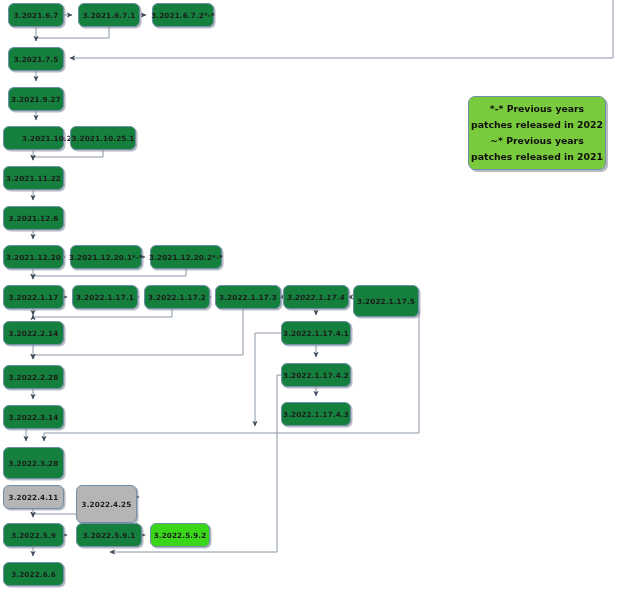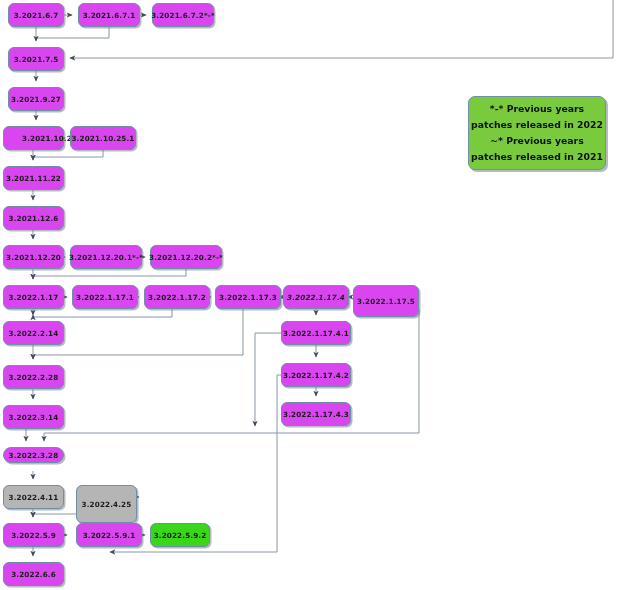--- a/index.html
+++ b/index.html
@@ -32,21 +32,21 @@
     justify-content: center;
     text-align: center;
     font-size: 7.2px;
     font-weight: bold;
     letter-spacing: .15px;
     color: #1b1b1b;
     box-shadow: 1.5px 1.5px 0 rgba(120,130,145,.55);
     white-space: nowrap;
     z-index: 2;
   }
-  .node.green  { background: #d946ef; }
+  .node.green  { background: #15803d; }
   .node.bright { background: #39d61a; }
   .node.gray   { background: #b5b5b5; }
   .legend {
     position: absolute;
     box-sizing: border-box;
     border-radius: 7px;
     border: 1px solid #6f8fa8;
     background: #7ac943;
     background: #79cb3d;
     box-shadow: 2px 2px 0 rgba(120,130,145,.55);
@@ -185,41 +185,41 @@
 
   <div class="node green" style="left:8px;top:47px;width:56px;height:24px;">3.2021.7.5</div>
   <div class="node green" style="left:8px;top:87px;width:56px;height:24px;">3.2021.9.27</div>
 
   <div class="node green" style="left:3px;top:126px;width:61px;height:24px;padding-left:32px;">3.2021.10.25</div>
   <div class="node green" style="left:70px;top:126px;width:66px;height:24px;">3.2021.10.25.1</div>
 
   <div class="node green" style="left:3px;top:166px;width:61px;height:24px;">3.2021.11.22</div>
   <div class="node green" style="left:3px;top:206px;width:61px;height:24px;">3.2021.12.6</div>
 
-  <div class="node green" style="left:3px;top:245px;width:61px;height:24px;">3.2021.12.20</div>
+  <div class="node green" style="left:3px;top:245px;width:61px;height:24px;border-radius:7px;">3.2021.12.20</div>
   <div class="node green" style="left:70px;top:245px;width:72px;height:24px;">3.2021.12.20.1*-*</div>
   <div class="node green" style="left:150px;top:245px;width:72px;height:24px;">3.2021.12.20.2*-*</div>
 
   <div class="node green" style="left:3px;top:285px;width:61px;height:24px;">3.2022.1.17</div>
   <div class="node green" style="left:72px;top:285px;width:66px;height:24px;">3.2022.1.17.1</div>
   <div class="node green" style="left:144px;top:285px;width:66px;height:24px;">3.2022.1.17.2</div>
   <div class="node green" style="left:215px;top:285px;width:66px;height:24px;">3.2022.1.17.3</div>
   <div class="node green" style="left:283px;top:285px;width:66px;height:24px;font-style:italic;">3.2022.1.17.4</div>
   <div class="node green" style="left:353px;top:285px;width:66px;height:32px;">3.2022.1.17.5</div>
 
   <div class="node green" style="left:3px;top:321px;width:61px;height:24px;">3.2022.2.14</div>
   <div class="node green" style="left:281px;top:321px;width:70px;height:24px;">3.2022.1.17.4.1</div>
 
   <div class="node green" style="left:3px;top:365px;width:61px;height:24px;">3.2022.2.28</div>
   <div class="node green" style="left:281px;top:363px;width:70px;height:24px;">3.2022.1.17.4.2</div>
 
   <div class="node green" style="left:3px;top:405px;width:61px;height:24px;">3.2022.3.14</div>
   <div class="node green" style="left:281px;top:402px;width:70px;height:24px;">3.2022.1.17.4.3</div>
 
-  <div class="node green" style="left:3px;top:447px;width:61px;height:16px;border-radius:9px;">3.2022.3.28</div>
+  <div class="node green" style="left:3px;top:447px;width:61px;height:32px;">3.2022.3.28</div>
 
   <div class="node gray" style="left:3px;top:485px;width:61px;height:24px;">3.2022.4.11</div>
   <div class="node gray" style="left:76px;top:485px;width:61px;height:38px;">3.2022.4.25</div>
 
   <div class="node green" style="left:3px;top:523px;width:61px;height:24px;">3.2022.5.9</div>
   <div class="node green" style="left:76px;top:523px;width:66px;height:24px;">3.2022.5.9.1</div>
   <div class="node bright" style="left:150px;top:523px;width:60px;height:24px;">3.2022.5.9.2</div>
 
   <div class="node green" style="left:3px;top:562px;width:61px;height:24px;">3.2022.6.6</div>
 

